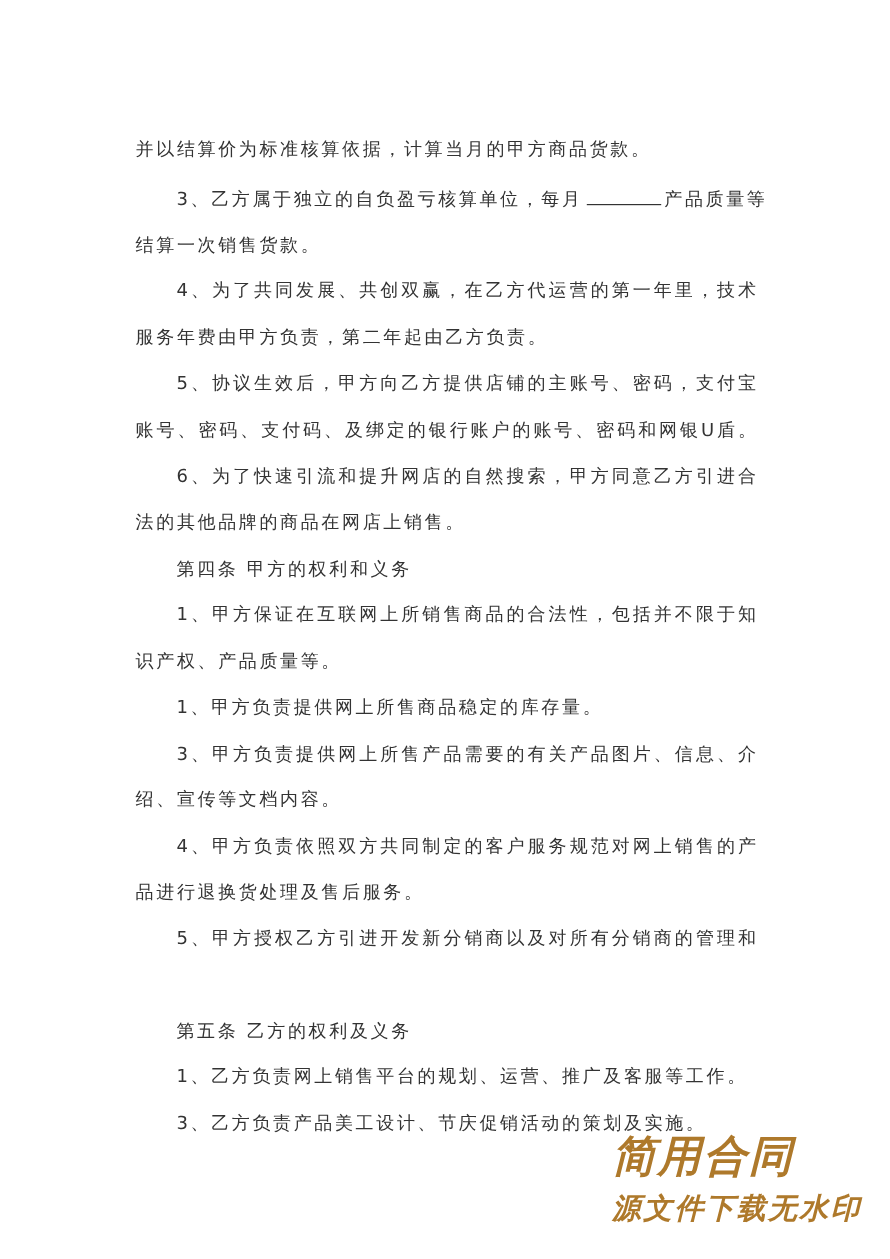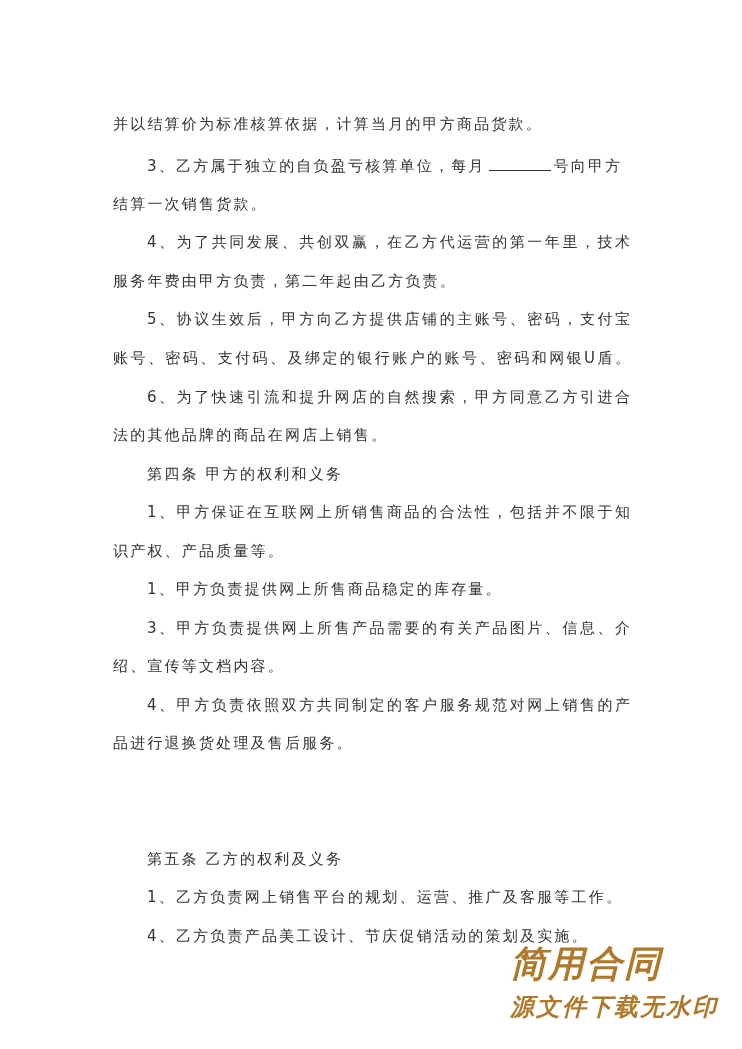--- a/index.html
+++ b/index.html
@@ -40,21 +40,21 @@
   .wm-sub { left: 510px; top: 975px; font-size: 24px; letter-spacing: 2px; opacity: 0.85; }
 </style>
 </head>
 <body>
 
 <div class="page">
 
   <div class="line last" style="top:96px">并以结算价为标准核算依据，计算当月的甲方商品货款。</div>
 
   <div class="line indent" style="top:138px; text-align-last:left; letter-spacing:2.2px">
-    <span>3、乙方属于独立的自负盈亏核算单位，每月</span><span class="blank"></span><span>号向甲方</span>
+    <span>3、乙方属于独立的自负盈亏核算单位，每月</span><span class="blank"></span><span>产品质量等</span>
   </div>
 
   <div class="line last" style="top:176px">结算一次销售货款。</div>
 
   <div class="line indent" style="top:214px">4、为了共同发展、共创双赢，在乙方代运营的第一年里，技术</div>
   <div class="line last" style="top:253px">服务年费由甲方负责，第二年起由乙方负责。</div>
 
   <div class="line indent" style="top:291px">5、协议生效后，甲方向乙方提供店铺的主账号、密码，支付宝</div>
   <div class="line" style="top:330px">账号、密码、支付码、及绑定的银行账户的账号、密码和网银U盾。</div>
 
@@ -67,21 +67,22 @@
   <div class="line last" style="top:523px">识产权、产品质量等。</div>
 
   <div class="line indent last" style="top:561px">1、甲方负责提供网上所售商品稳定的库存量。</div>
 
   <div class="line indent" style="top:600px">3、甲方负责提供网上所售产品需要的有关产品图片、信息、介</div>
   <div class="line last" style="top:638px">绍、宣传等文档内容。</div>
 
   <div class="line indent" style="top:677px">4、甲方负责依照双方共同制定的客户服务规范对网上销售的产</div>
   <div class="line last" style="top:715px">品进行退换货处理及售后服务。</div>
 
+  <div class="line indent" style="top:754px">5、甲方授权乙方引进开发新分销商以及对所有分销商的管理和</div>
 
   <div class="line indent last" style="top:831px">第五条 乙方的权利及义务</div>
 
   <div class="line indent last" style="top:869px">1、乙方负责网上销售平台的规划、运营、推广及客服等工作。</div>
-  <div class="line indent last" style="top:908px">4、乙方负责产品美工设计、节庆促销活动的策划及实施。</div>
+  <div class="line indent last" style="top:908px">3、乙方负责产品美工设计、节庆促销活动的策划及实施。</div>
 
   <div class="wm wm-main">简用合同</div>
   <div class="wm wm-sub">源文件下载无水印</div>
 </div>
 
 </body></html>

